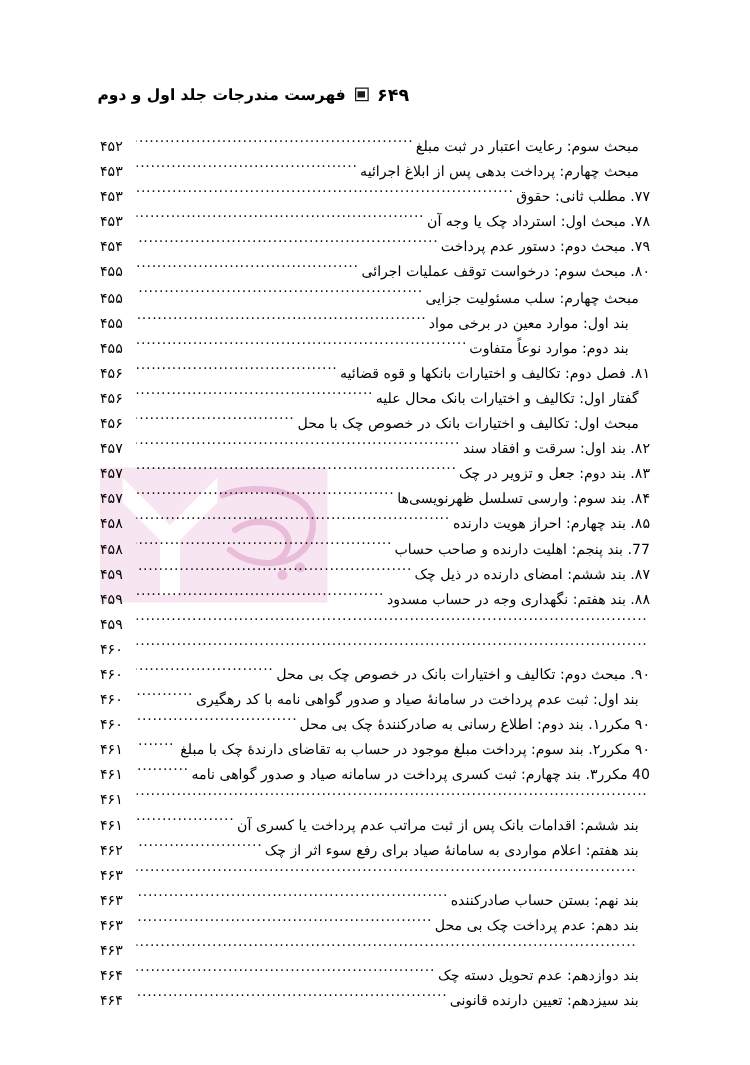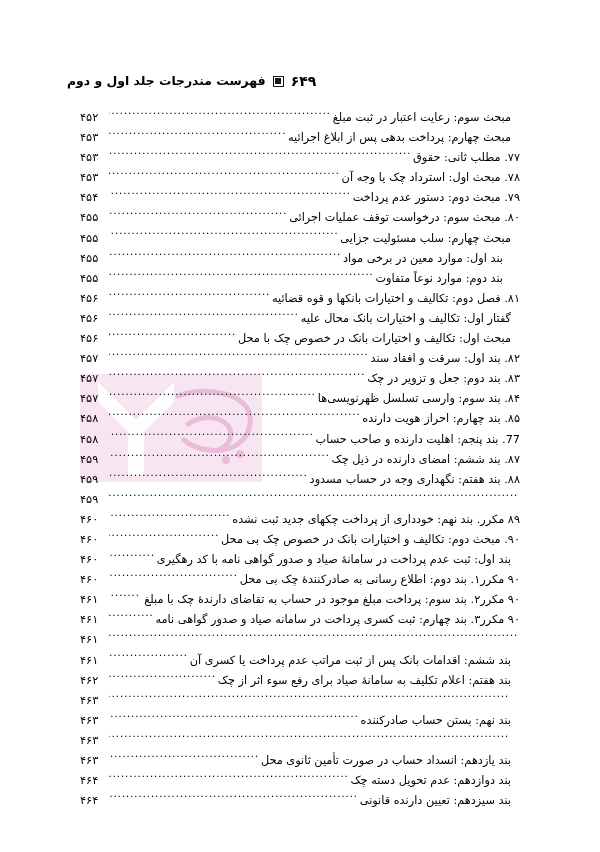--- a/index.html
+++ b/index.html
@@ -21,25 +21,24 @@
     position: absolute;
     inset: 0;
     background: #ffffff;
   }
 
   
   .page-header {
     position: absolute;
     top: 70px;
     right: 78px;
-    left: 67px;
+    left: 78px;
     height: 22px;
     display: flex;
     flex-direction: row-reverse;
-    align-items: center;
     justify-content: flex-start;
     gap: 7px;
     direction: rtl;
   }
   .header-title {
     font-size: 12.4px;
     font-weight: bold;
     letter-spacing: .1px;
     white-space: nowrap;
     line-height: 1;
@@ -270,21 +269,20 @@
       <div class="toc-row lvl-0">
         <span class="toc-title">۸۸. بند هفتم: نگهداری وجه در حساب مسدود</span>
         <span class="toc-leader"></span>
         <span class="toc-page">۴۵۹</span>
       </div>
       <div class="toc-row lvl-0">
         <span class="toc-leader"></span>
         <span class="toc-page">۴۵۹</span>
       </div>
       <div class="toc-row lvl-0">
-        <span class="toc-title">۸۹ مکرر. بند نهم: خودداری از پرداخت چکهای جدید ثبت نشده</span>
         <span class="toc-leader"></span>
         <span class="toc-page">۴۶۰</span>
       </div>
       <div class="toc-row lvl-0">
         <span class="toc-title">۹۰. مبحث دوم: تکالیف و اختیارات بانک در خصوص چک بی محل</span>
         <span class="toc-leader"></span>
         <span class="toc-page">۴۶۰</span>
       </div>
       <div class="toc-row lvl-1">
         <span class="toc-title">بند اول: ثبت عدم پرداخت در سامانهٔ صیاد و صدور گواهی نامه با کد رهگیری</span>
@@ -295,53 +293,53 @@
         <span class="toc-title">۹۰ مکرر۱. بند دوم: اطلاع رسانی به صادرکنندهٔ چک بی محل</span>
         <span class="toc-leader"></span>
         <span class="toc-page">۴۶۰</span>
       </div>
       <div class="toc-row lvl-0">
         <span class="toc-title">۹۰ مکرر۲. بند سوم: پرداخت مبلغ موجود در حساب به تقاضای دارندهٔ چک با مبلغ بیشتر.</span>
         <span class="toc-leader"></span>
         <span class="toc-page">۴۶۱</span>
       </div>
       <div class="toc-row lvl-0">
-        <span class="toc-title">۹۰ مکرر۳. بند چهارم: ثبت کسری پرداخت در سامانه صیاد و صدور گواهی نامه</span>
+        <span class="toc-title">40 مکرر۳. بند چهارم: ثبت کسری پرداخت در سامانه صیاد و صدور گواهی نامه</span>
         <span class="toc-leader"></span>
         <span class="toc-page">۴۶۱</span>
       </div>
       <div class="toc-row lvl-0">
         <span class="toc-leader"></span>
         <span class="toc-page">۴۶۱</span>
       </div>
       <div class="toc-row lvl-1">
         <span class="toc-title">بند ششم: اقدامات بانک پس از ثبت مراتب عدم پرداخت یا کسری آن</span>
         <span class="toc-leader"></span>
         <span class="toc-page">۴۶۱</span>
       </div>
       <div class="toc-row lvl-1">
-        <span class="toc-title">بند هفتم: اعلام تکلیف به سامانهٔ صیاد برای رفع سوء اثر از چک</span>
+        <span class="toc-title">بند هفتم: اعلام مواردی به سامانهٔ صیاد برای رفع سوء اثر از چک</span>
         <span class="toc-leader"></span>
         <span class="toc-page">۴۶۲</span>
       </div>
       <div class="toc-row lvl-1">
         <span class="toc-leader"></span>
         <span class="toc-page">۴۶۳</span>
       </div>
       <div class="toc-row lvl-1">
         <span class="toc-title">بند نهم: بستن حساب صادرکننده</span>
         <span class="toc-leader"></span>
         <span class="toc-page">۴۶۳</span>
       </div>
       <div class="toc-row lvl-1">
+        <span class="toc-title">بند دهم: عدم پرداخت چک بی محل</span>
         <span class="toc-leader"></span>
         <span class="toc-page">۴۶۳</span>
       </div>
       <div class="toc-row lvl-1">
-        <span class="toc-title">بند یازدهم: انسداد حساب در صورت تأمین ثانوی محل</span>
         <span class="toc-leader"></span>
         <span class="toc-page">۴۶۳</span>
       </div>
       <div class="toc-row lvl-1">
         <span class="toc-title">بند دوازدهم: عدم تحویل دسته چک</span>
         <span class="toc-leader"></span>
         <span class="toc-page">۴۶۴</span>
       </div>
       <div class="toc-row lvl-1">
         <span class="toc-title">بند سیزدهم: تعیین دارنده قانونی</span>

